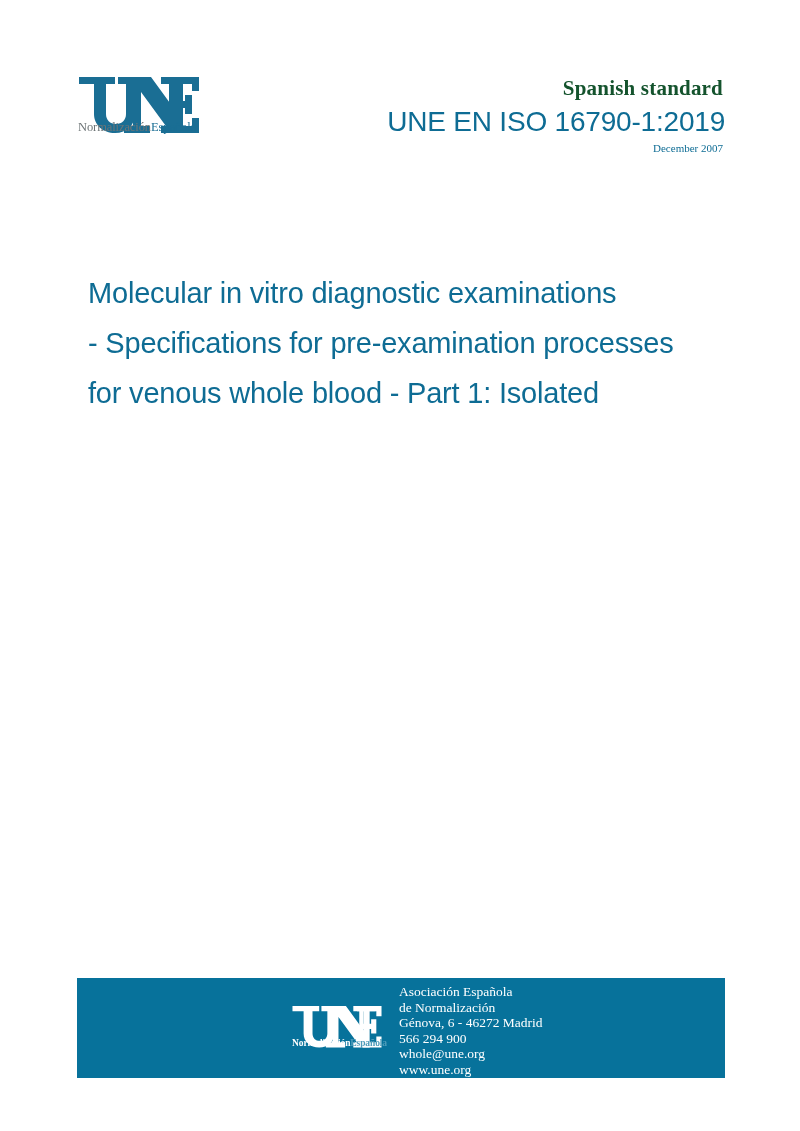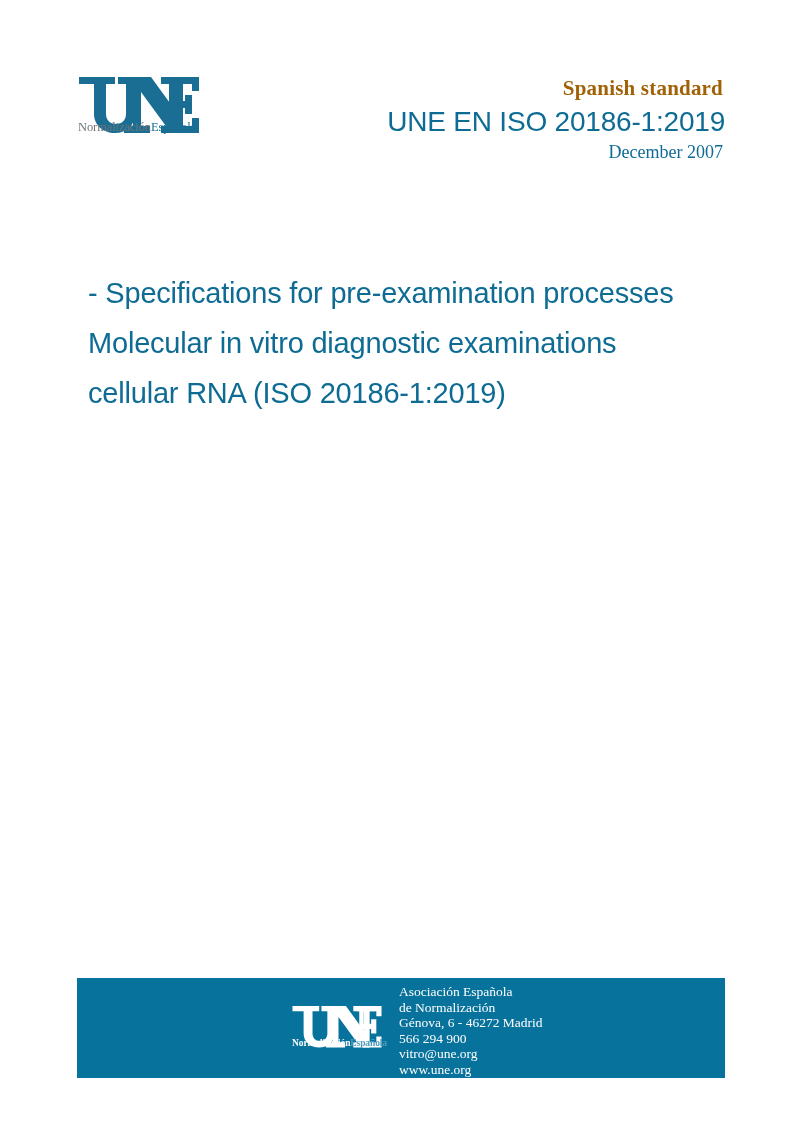--- a/index.html
+++ b/index.html
@@ -50,40 +50,40 @@
   #header-tagline .tg-norm { color: #6e7577; }
   #header-tagline .tg-esp  { color: #1a6e94; }
 
   #standard-kind {
     position: absolute;
     right: 77px;
     top: 76px;
     font-family: "Liberation Serif", serif;
     font-weight: bold;
     font-size: 21px;
-    color: #a16207;
+    color: #14532d;
     letter-spacing: 0.2px;
     white-space: nowrap;
   }
   #standard-number {
     position: absolute;
     right: 75px;
     top: 106px;
     font-family: "Liberation Sans", sans-serif;
     font-size: 28px;
     color: #0e6c94;
     letter-spacing: -0.2px;
     white-space: nowrap;
   }
   #standard-date {
     position: absolute;
     right: 77px;
     top: 142px;
     font-family: "Liberation Serif", serif;
-    font-size: 18px;
+    font-size: 11px;
     color: #0e6c94;
     white-space: nowrap;
   }
 
   
   #doc-title {
     position: absolute;
     left: 88px;
     top: 268px;
     width: 700px;
@@ -146,44 +146,44 @@
 
     <path d="M84 2 h38 v14 h-7 v-7 h-17 v17 h10 v-6 h7 v19 h-7 v-6 h-10 v18 h17 v-8 h7 v15 h-38 v-7 h8 v-42 h-8 z" fill="#1a6e94"></path>
   </svg>
 
   <div id="header-tagline" class="une-tagline">
     <span class="tg-norm">Normalización</span><span class="tg-esp">Española</span>
   </div>
 
   <div id="standard-kind">Spanish standard</div>
 
-  <div id="standard-number">UNE EN ISO 20186-1:2019</div>
+  <div id="standard-number">UNE EN ISO 16790-1:2019</div>
 
   <div id="standard-date">December 2007</div>
 </div>
 
 <div id="doc-title">
+  <div class="title-line">Molecular in vitro diagnostic examinations</div>
   <div class="title-line">- Specifications for pre-examination processes</div>
-  <div class="title-line">Molecular in vitro diagnostic examinations</div>
-  <div class="title-line">cellular RNA (ISO 20186-1:2019)</div>
+  <div class="title-line">for venous whole blood - Part 1: Isolated</div>
 </div>
 
 <div id="footer-banner"></div>
 
 <svg id="footer-logo" class="une-logo" viewBox="0 0 124 58" aria-hidden="true">
   <path d="M2 2 h36 v7 h-9 v30 c0 6 4 10 10 10 c6 0 10 -4 10 -10 v-30 h-8 v-7 h26 v7 h-9 v30
            c0 11 -8 19 -20 19 c-12 0 -21 -8 -21 -19 v-30 h-15 z" fill="#ffffff"></path>
   <path d="M52 2 h22 l24 33 v-26 h-9 v-7 h25 v7 h-8 v49 h-12 l-30 -41 v34 h9 v7 h-26 v-7 h9 v-42 h-4 z" fill="#ffffff"></path>
   <path d="M84 2 h38 v14 h-7 v-7 h-17 v17 h10 v-6 h7 v19 h-7 v-6 h-10 v18 h17 v-8 h7 v15 h-38 v-7 h8 v-42 h-8 z" fill="#ffffff"></path>
 </svg>
 
 <div id="footer-tagline" class="une-tagline">
   <span class="tg-norm">Normalización</span><span class="tg-esp">Española</span>
 </div>
 
 <div id="footer-contact">
   <div>Asociación Española</div>
   <div>de Normalización</div>
   <div>Génova, 6 - 46272 Madrid</div>
   <div>566 294 900</div>
-  <div>vitro@une.org</div>
+  <div>whole@une.org</div>
   <div>www.une.org</div>
 </div>
 
 </body></html>

